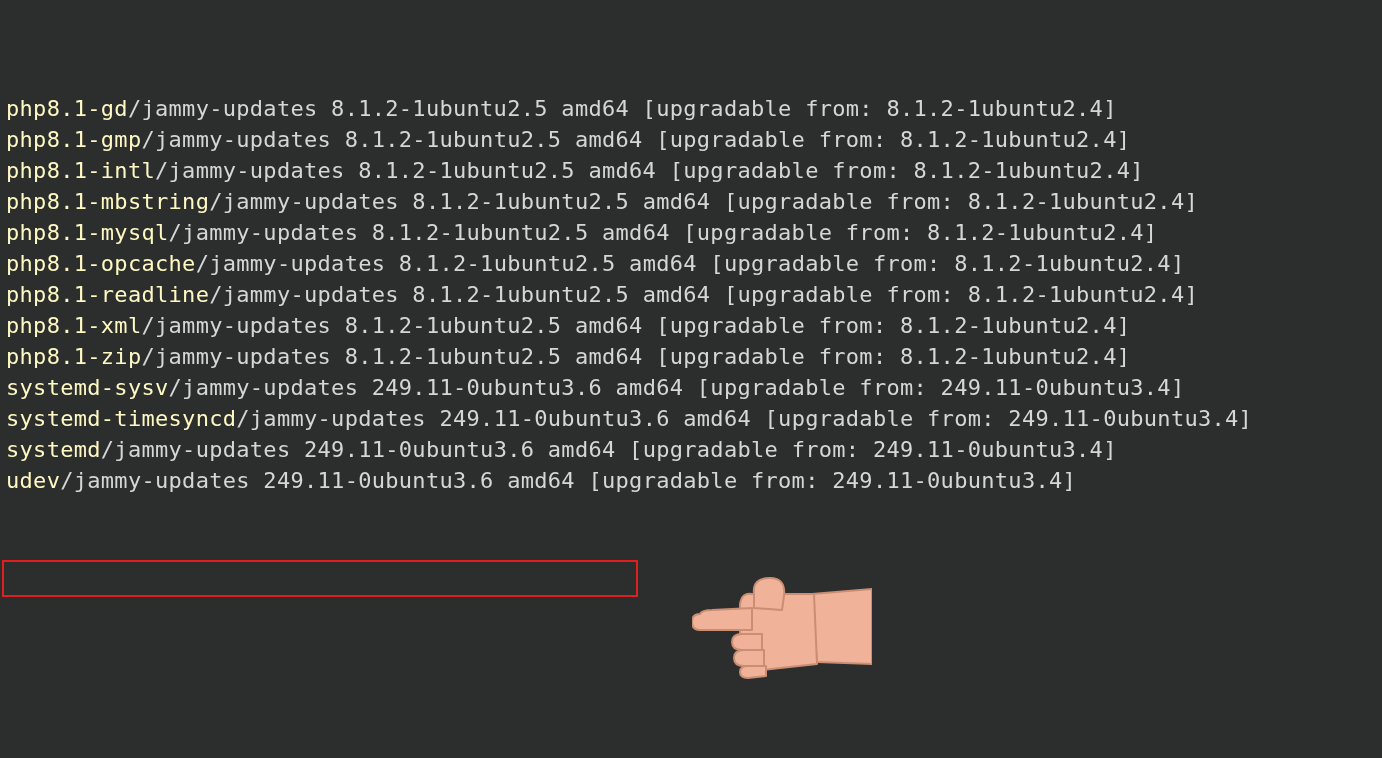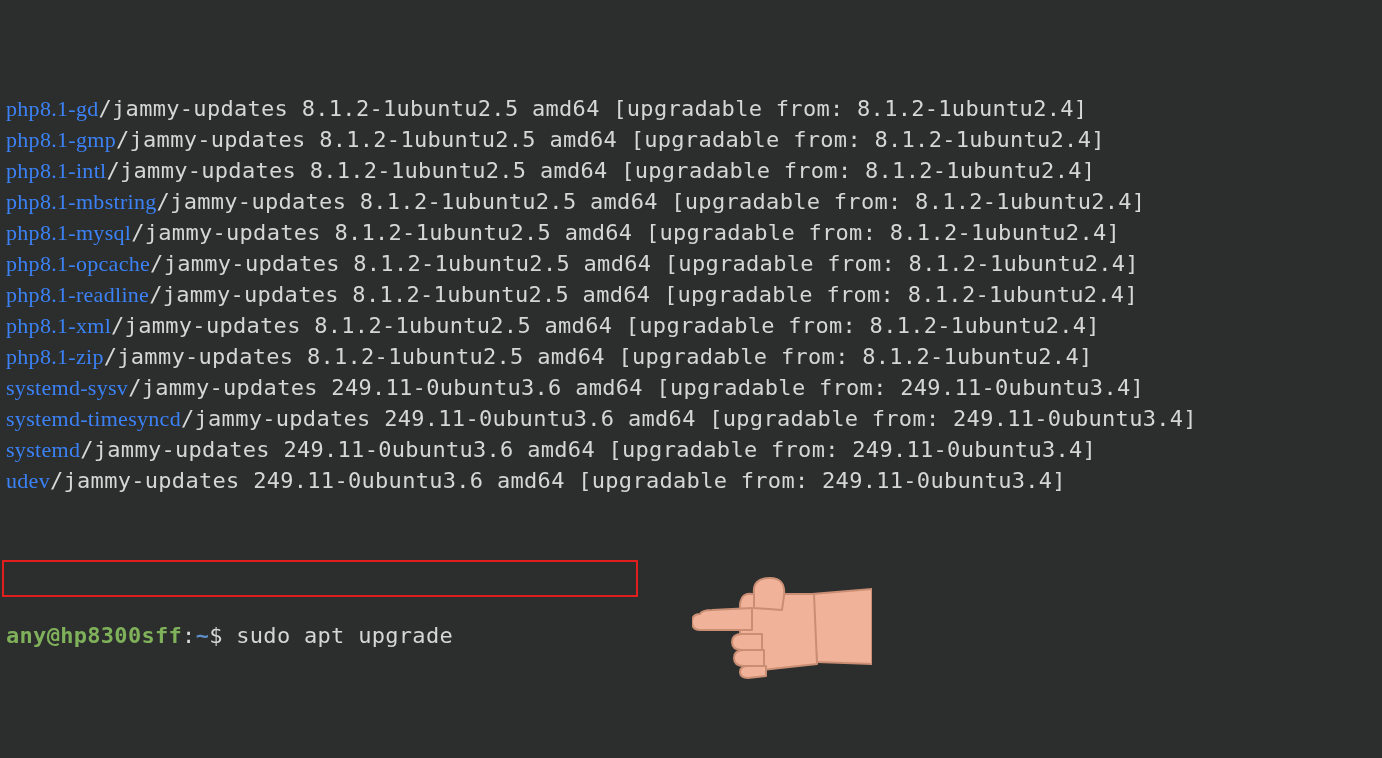--- a/index.html
+++ b/index.html
@@ -13,21 +13,21 @@
     font-size: 22px;
     line-height: 31px;
     color: #d6d6d6;
     letter-spacing: 0.3px;
   }
   .terminal {
     position: relative;
     padding: 0 6px;
     white-space: pre;
   }
-  .pkg   { color: #3b82f6; font-family: Liberation Serif, serif; }  
+  .pkg   { color: #fef9c3; }  
   .user  { color: #7fb15a; font-weight: 600; }  
   .cwd   { color: #5e8ec8; font-weight: 600; }
   .highlight-box {
     position: absolute;
     border: 2px solid #e11e1e;
     pointer-events: none;
     z-index: 5;
   }
   .pointer {
     position: absolute;
@@ -36,21 +36,20 @@
   }
 </style>
 </head>
 <body>
 
 <div class="terminal">
   
   <div id="pkg-lines"><div><span class="pkg">php8.1-gd</span><span>/jammy-updates 8.1.2-1ubuntu2.5 amd64 [upgradable from: 8.1.2-1ubuntu2.4]</span></div><div><span class="pkg">php8.1-gmp</span><span>/jammy-updates 8.1.2-1ubuntu2.5 amd64 [upgradable from: 8.1.2-1ubuntu2.4]</span></div><div><span class="pkg">php8.1-intl</span><span>/jammy-updates 8.1.2-1ubuntu2.5 amd64 [upgradable from: 8.1.2-1ubuntu2.4]</span></div><div><span class="pkg">php8.1-mbstring</span><span>/jammy-updates 8.1.2-1ubuntu2.5 amd64 [upgradable from: 8.1.2-1ubuntu2.4]</span></div><div><span class="pkg">php8.1-mysql</span><span>/jammy-updates 8.1.2-1ubuntu2.5 amd64 [upgradable from: 8.1.2-1ubuntu2.4]</span></div><div><span class="pkg">php8.1-opcache</span><span>/jammy-updates 8.1.2-1ubuntu2.5 amd64 [upgradable from: 8.1.2-1ubuntu2.4]</span></div><div><span class="pkg">php8.1-readline</span><span>/jammy-updates 8.1.2-1ubuntu2.5 amd64 [upgradable from: 8.1.2-1ubuntu2.4]</span></div><div><span class="pkg">php8.1-xml</span><span>/jammy-updates 8.1.2-1ubuntu2.5 amd64 [upgradable from: 8.1.2-1ubuntu2.4]</span></div><div><span class="pkg">php8.1-zip</span><span>/jammy-updates 8.1.2-1ubuntu2.5 amd64 [upgradable from: 8.1.2-1ubuntu2.4]</span></div><div><span class="pkg">systemd-sysv</span><span>/jammy-updates 249.11-0ubuntu3.6 amd64 [upgradable from: 249.11-0ubuntu3.4]</span></div><div><span class="pkg">systemd-timesyncd</span><span>/jammy-updates 249.11-0ubuntu3.6 amd64 [upgradable from: 249.11-0ubuntu3.4]</span></div><div><span class="pkg">systemd</span><span>/jammy-updates 249.11-0ubuntu3.6 amd64 [upgradable from: 249.11-0ubuntu3.4]</span></div><div><span class="pkg">udev</span><span>/jammy-updates 249.11-0ubuntu3.6 amd64 [upgradable from: 249.11-0ubuntu3.4]</span></div></div>
 
   
-  <div><span class="user">any@hp8300sff</span><span>:</span><span class="cwd">~</span><span>$ </span><span>sudo apt upgrade</span></div>
 
   
   
   
   
   
   
   
   
   

